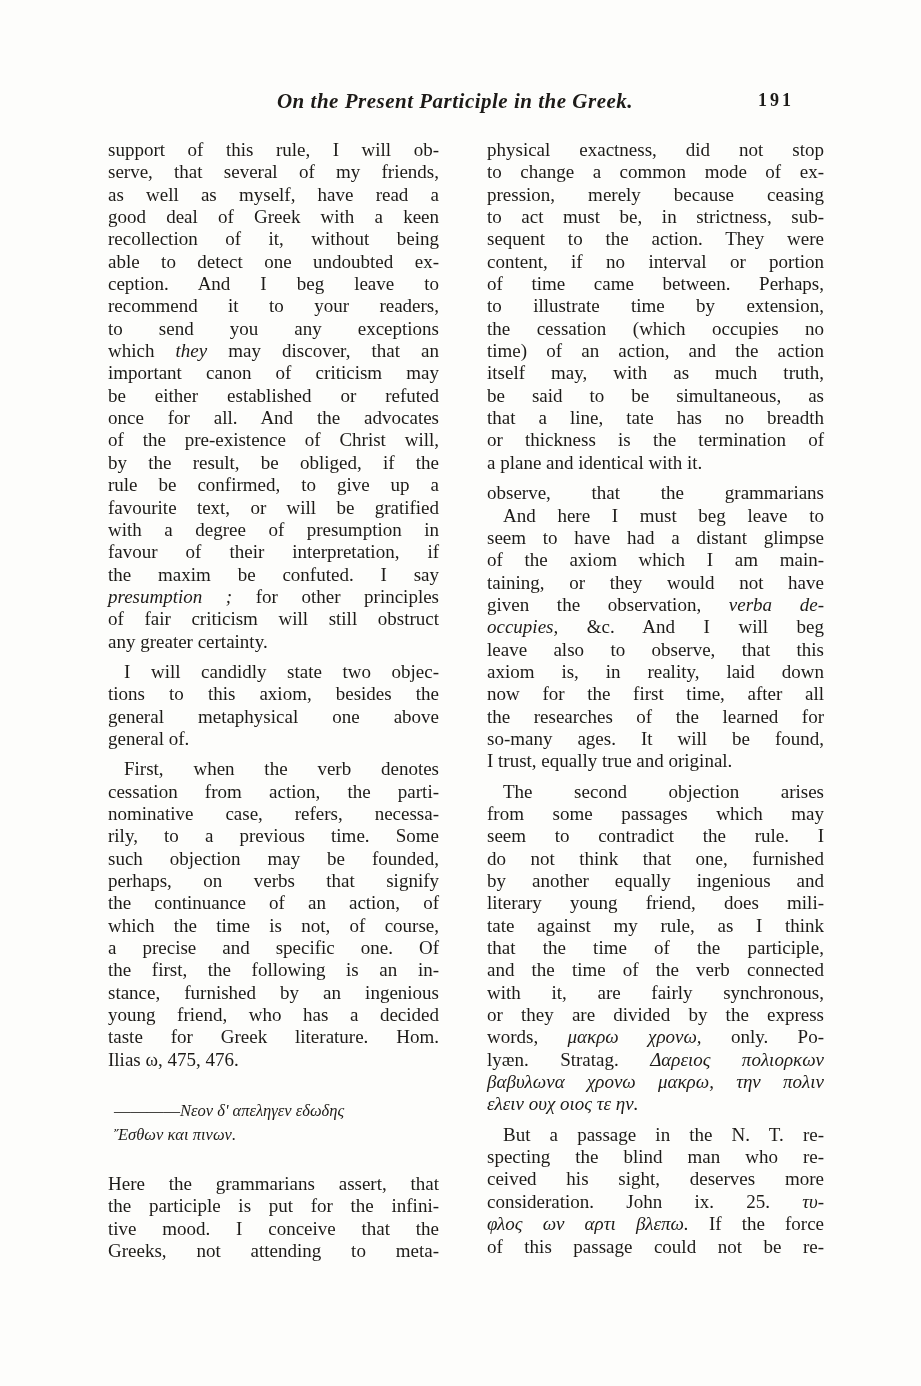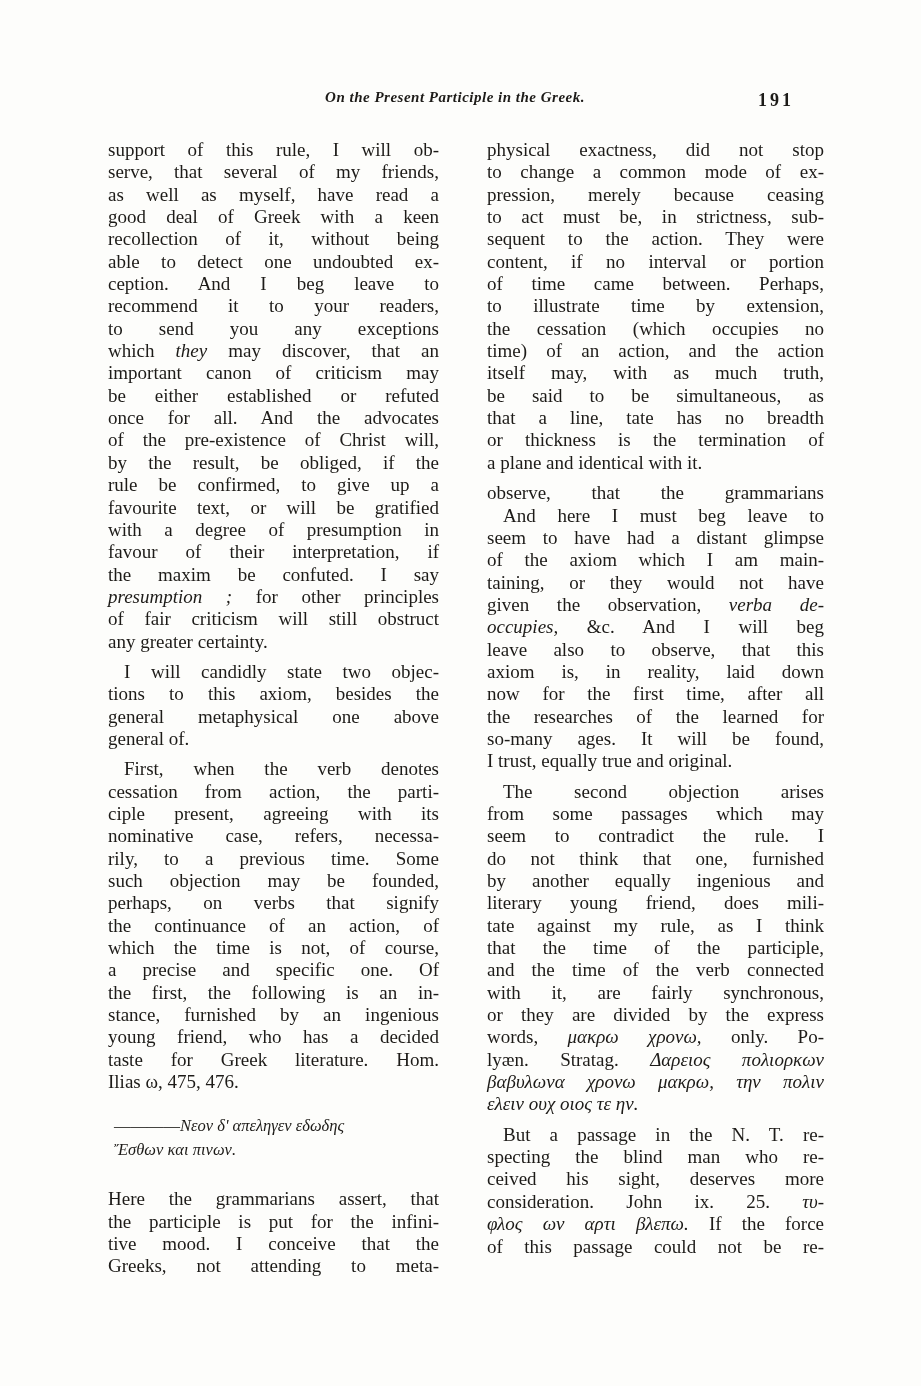--- a/index.html
+++ b/index.html
@@ -14,21 +14,21 @@
     overflow: hidden;
   }
   .header-title {
     position: absolute;
     left: 100px;
     width: 710px;
     top: 89px;
     text-align: center;
     font-style: italic;
     font-weight: bold;
-    font-size: 15px;
+    font-size: 21px;
     letter-spacing: 0.5px;
   }
   .page-number {
     position: absolute;
     left: 758px;
     top: 90px;
     font-size: 18px;
     font-weight: bold;
     letter-spacing: 3px;
   }
@@ -40,21 +40,21 @@
   }
   .col-left  { left: 100px; width: 347px; }
   .col-right { left: 479px; width: 353px; }
   .para { margin: 8px; }
   .line { text-align: justify; text-align-last: justify; }
   .line.last { text-align-last: left; }
   .line.indent { text-indent: 16px; }
   .para.verse {
     font-size: 16.5px;
     line-height: 24px;
-    margin: 21px 0 26px 14px;
+    margin: 28px 0 26px 14px;
   }
   .para.verse .line { text-align: left; text-align-last: left; }
   .it { font-style: italic; }
 </style>
 </head>
 <body>
 
 <div class="page" style="background: rgb(253, 253, 251); color: rgb(29, 27, 24);">
   <div class="header-title">On the Present Participle in the Greek.</div>
   <div class="page-number">191</div>
@@ -86,21 +86,20 @@
       </div>
       <div class="para">
         <div class="line indent"><span>I will candidly state two objec-</span></div>
         <div class="line"><span>tions to this axiom, besides the</span></div>
         <div class="line"><span>general metaphysical one above</span></div>
         <div class="line last"><span>general of.</span></div>
       </div>
       <div class="para">
         <div class="line indent"><span>First, when the verb denotes</span></div>
         <div class="line"><span>cessation from action, the parti-</span></div>
-        <div class="line"><span>ciple present, agreeing with its</span></div>
         <div class="line"><span>nominative case, refers, necessa-</span></div>
         <div class="line"><span>rily, to a previous time. Some</span></div>
         <div class="line"><span>such objection may be founded,</span></div>
         <div class="line"><span>perhaps, on verbs that signify</span></div>
         <div class="line"><span>the continuance of an action, of</span></div>
         <div class="line"><span>which the time is not, of course,</span></div>
         <div class="line"><span>a precise and specific one. Of</span></div>
         <div class="line"><span>the first, the following is an in-</span></div>
         <div class="line"><span>stance, furnished by an ingenious</span></div>
         <div class="line"><span>young friend, who has a decided</span></div>

